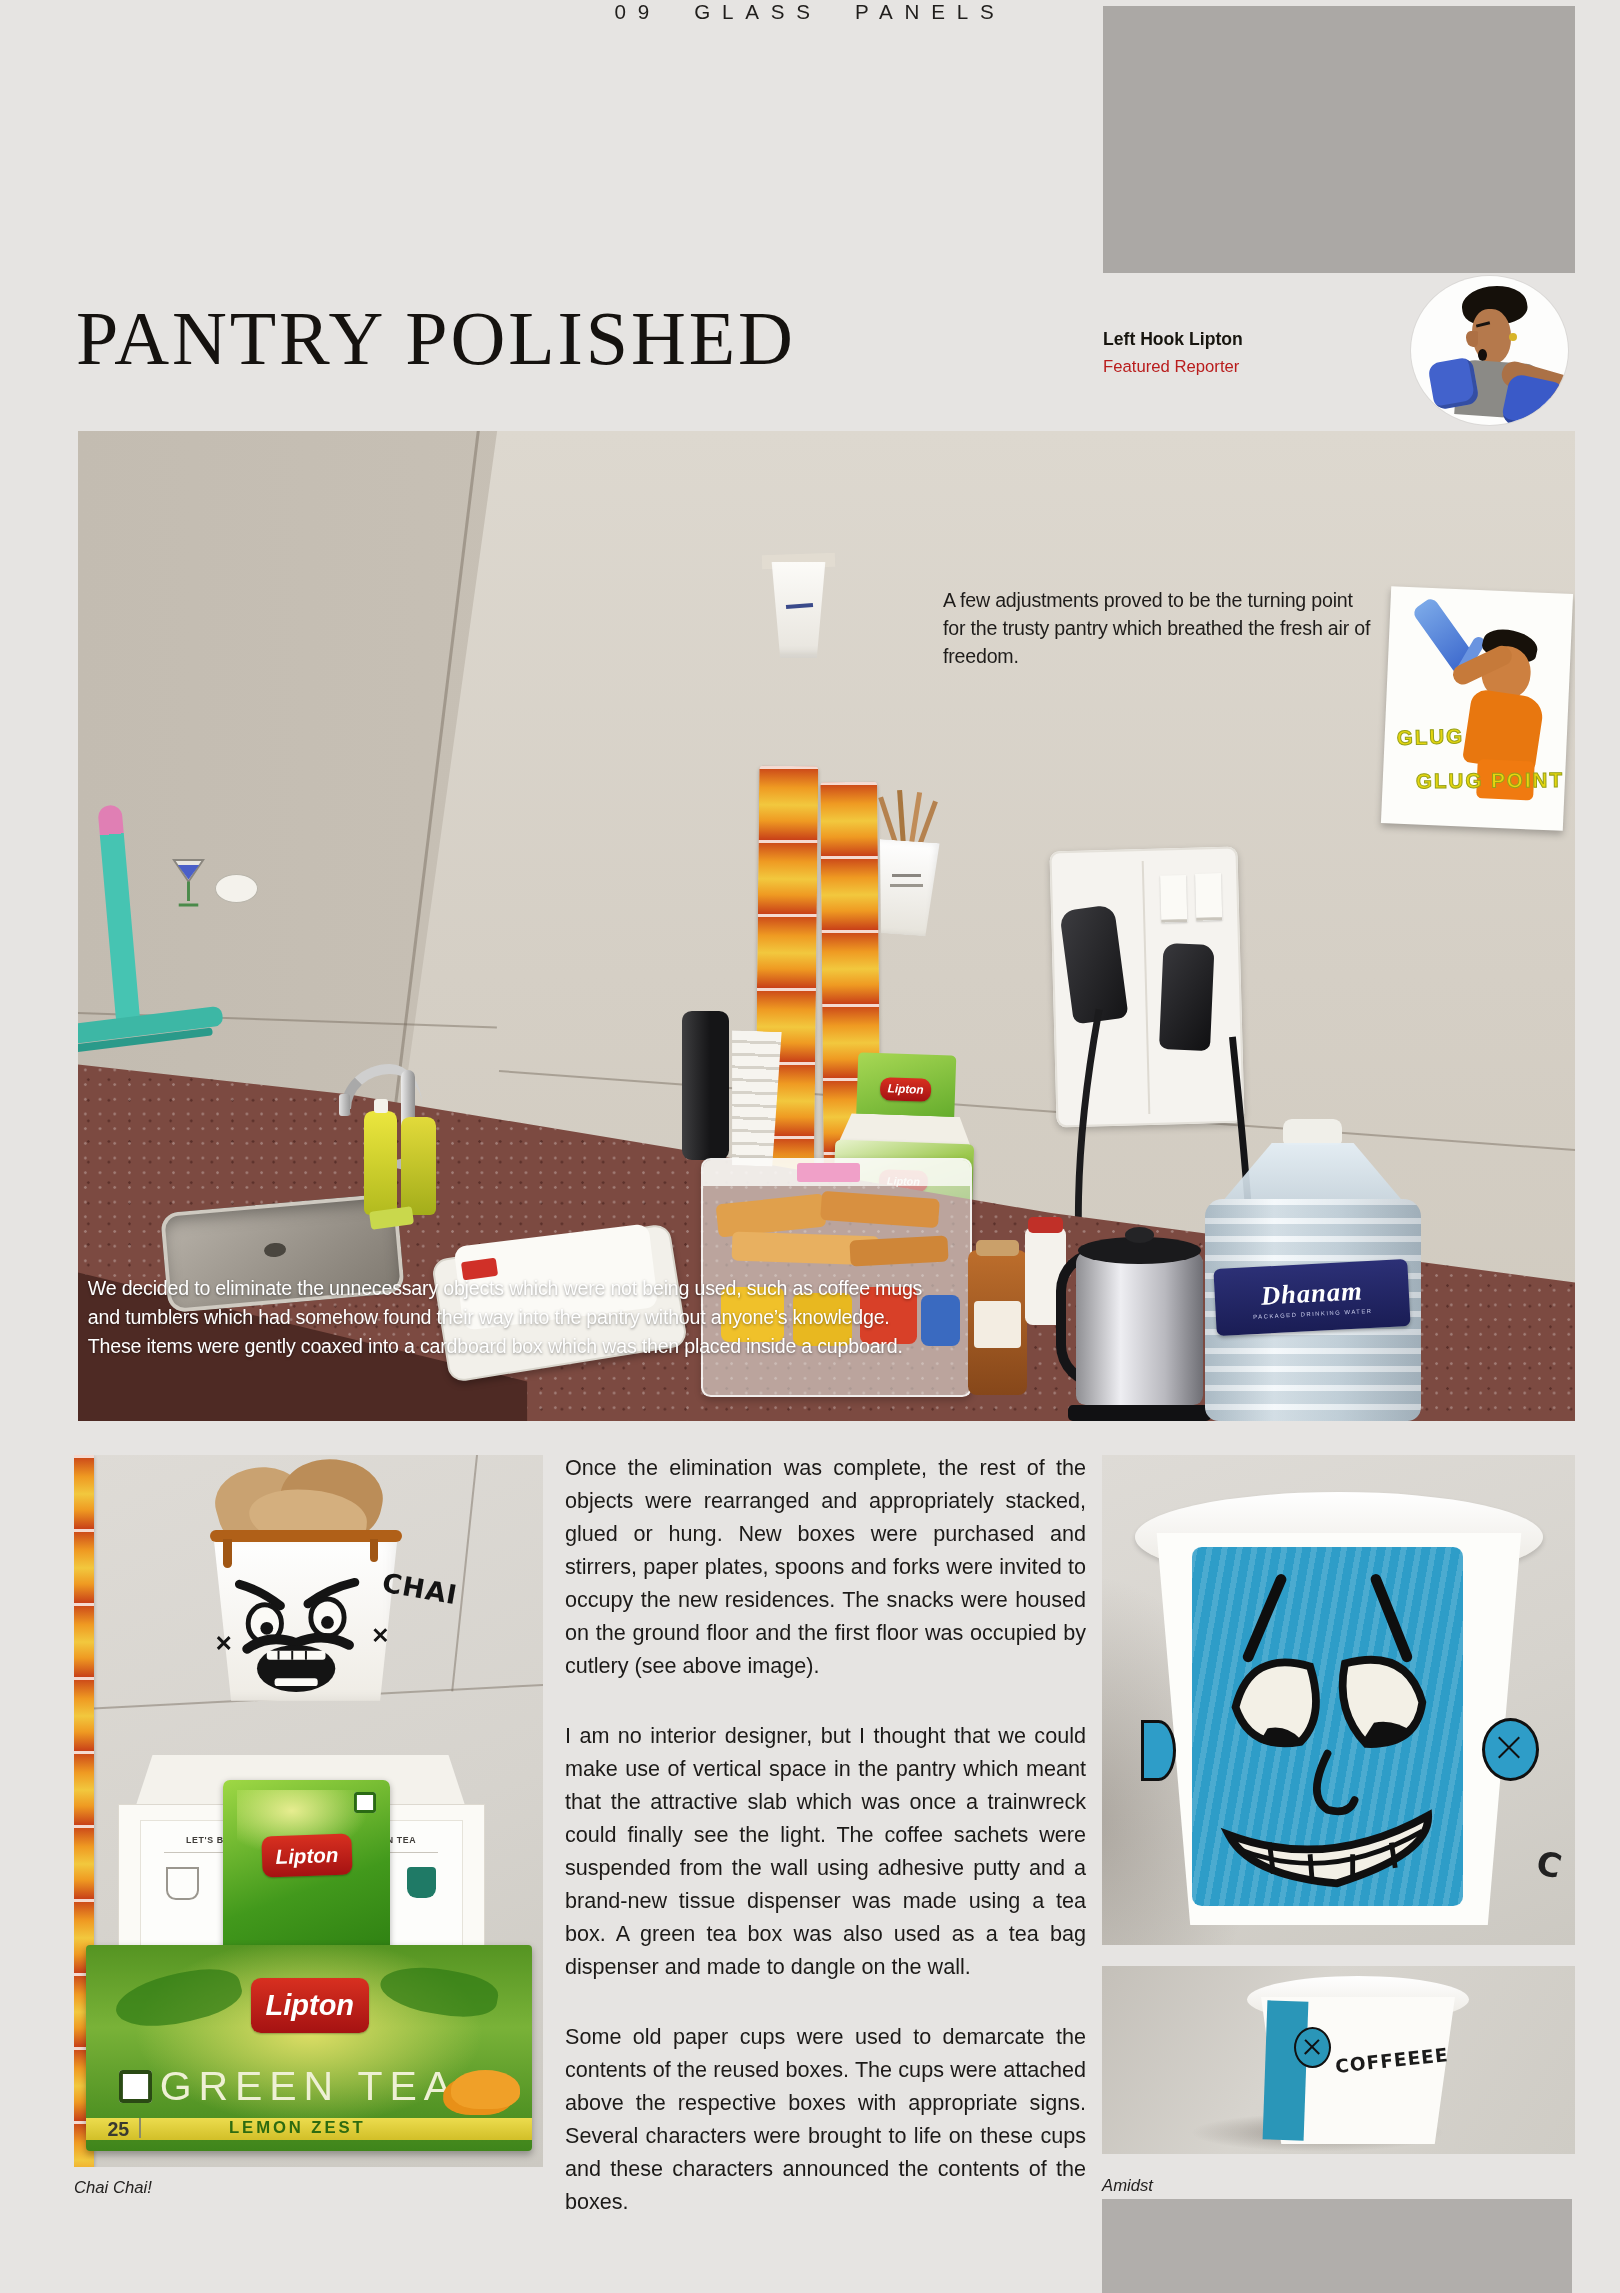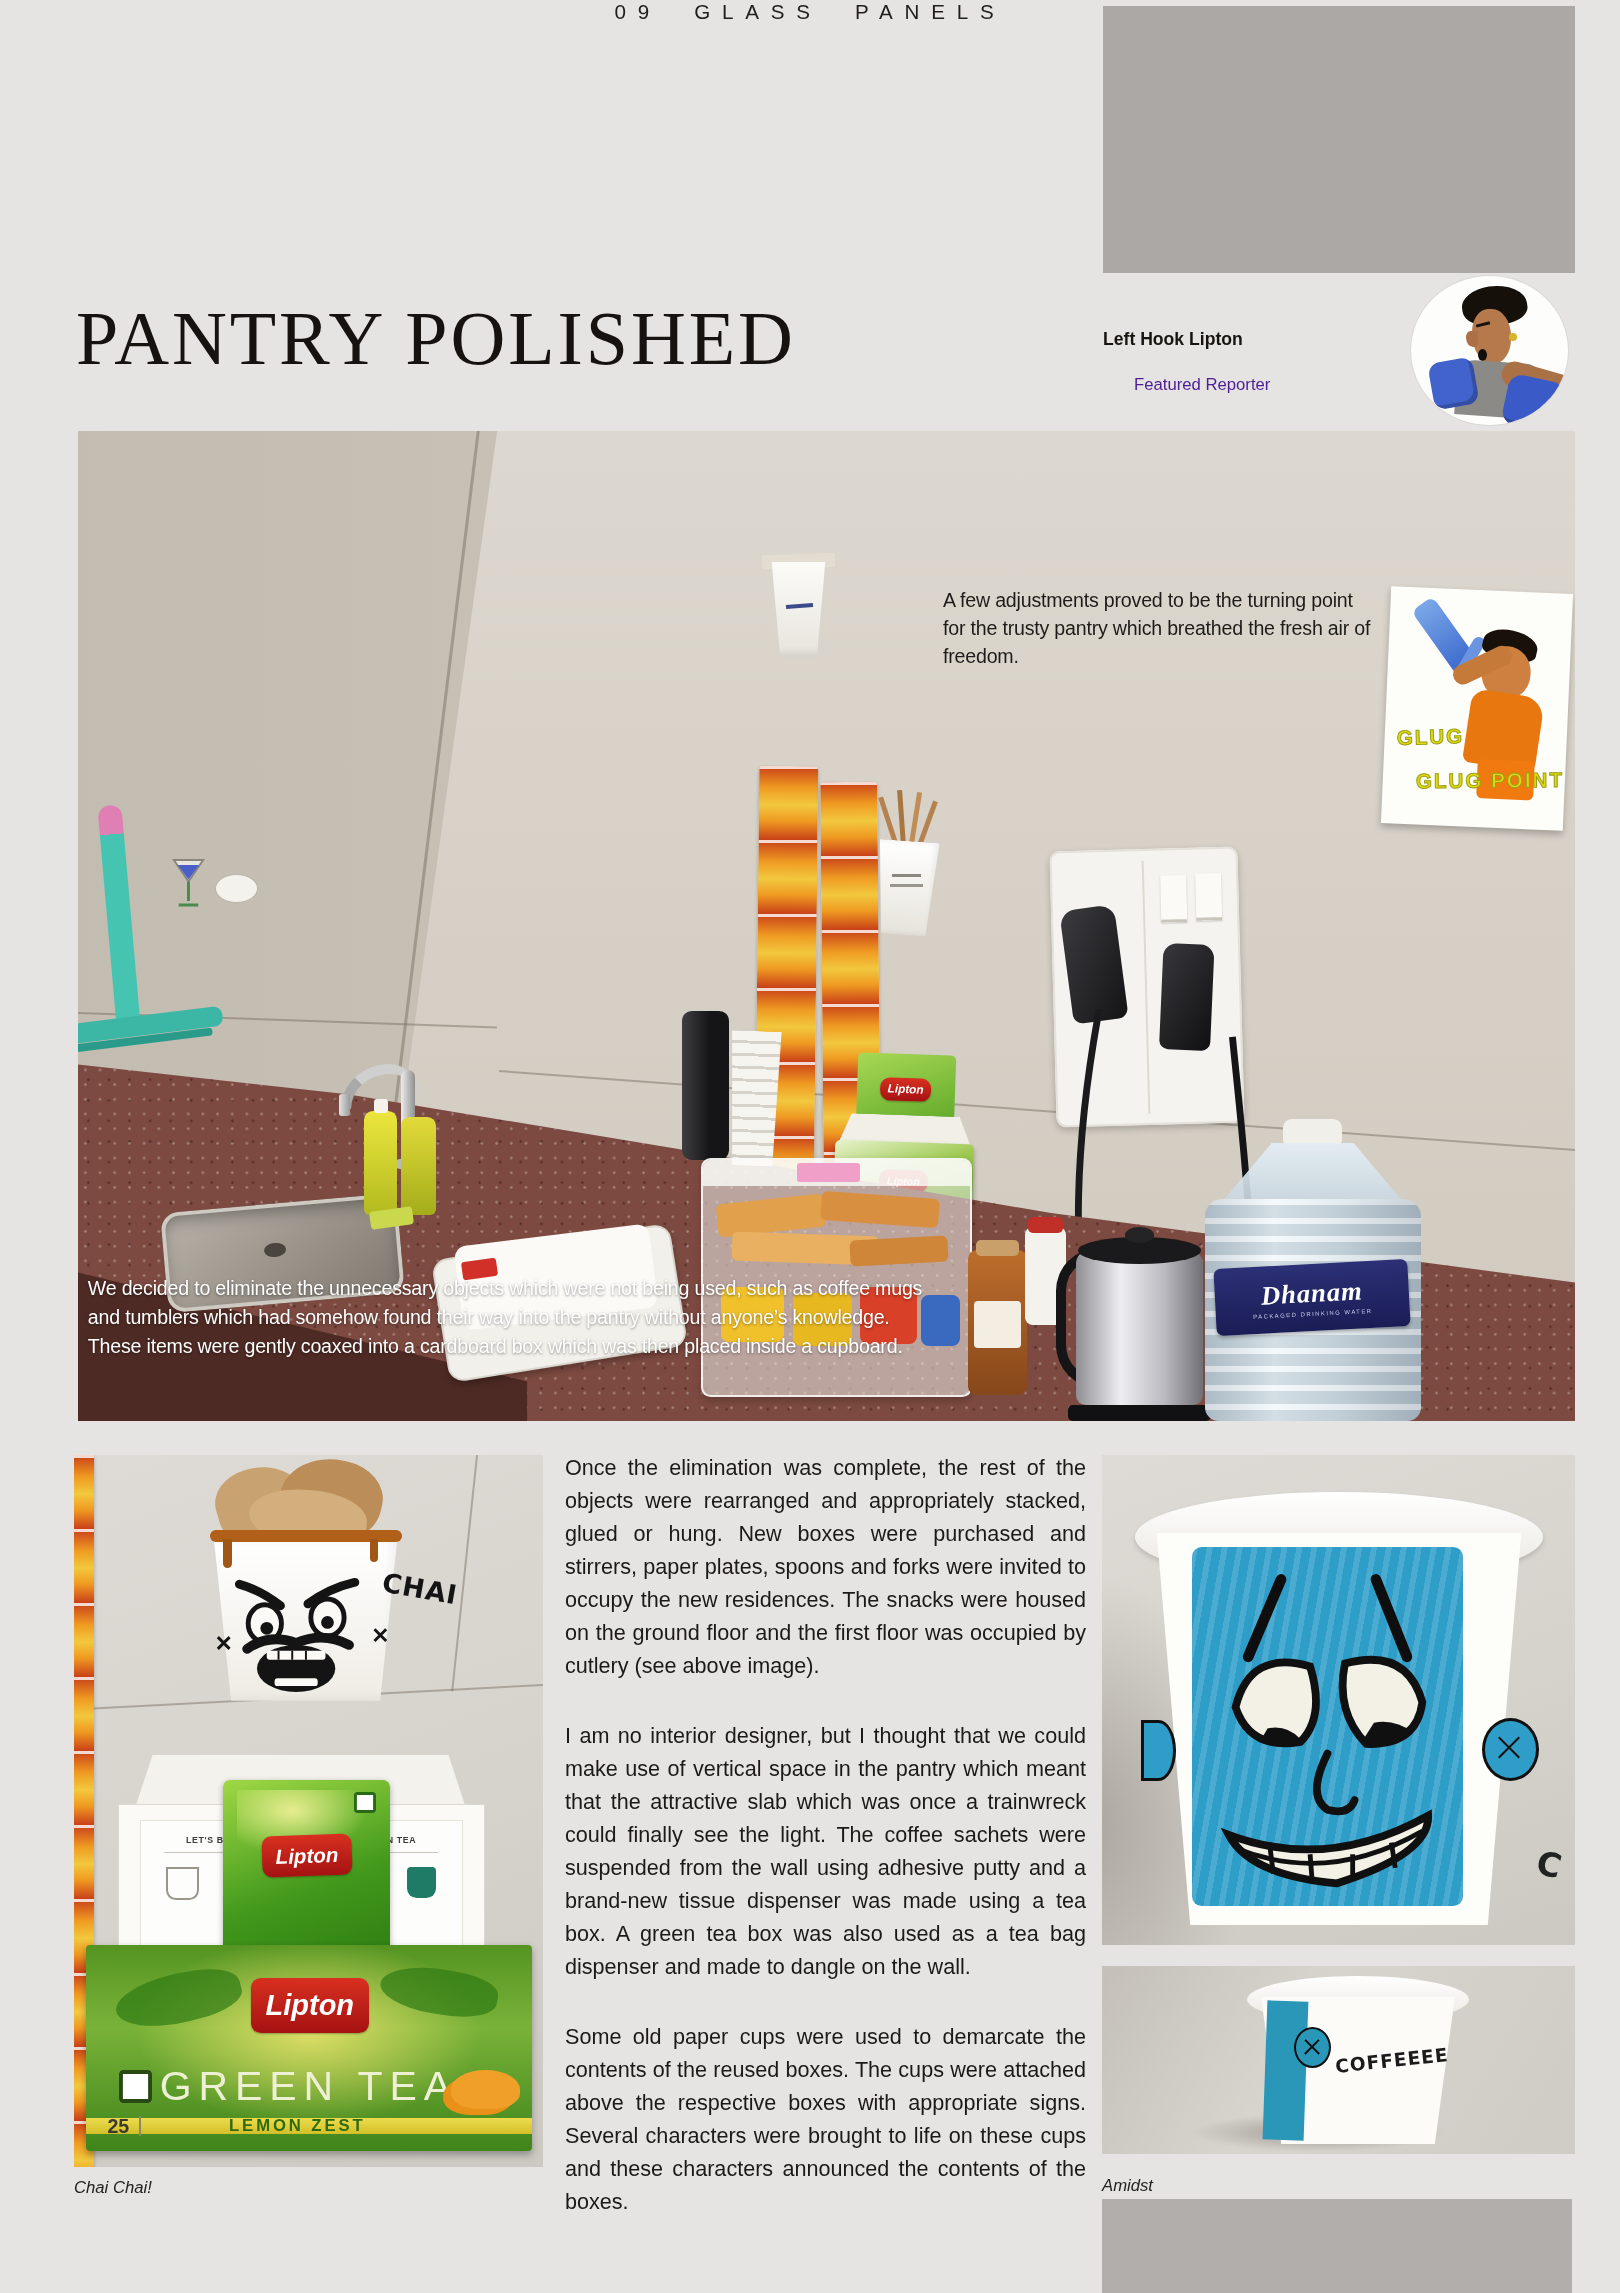--- a/index.html
+++ b/index.html
@@ -32,21 +32,21 @@
 </head>
 <body>
 
 <div class="abs" style="left:0;right:0;top:143;text-align:center;font-size:20.6px;letter-spacing:11.8px;word-spacing:15.7px;font-weight:500;color:#201e1c;">09 GLASS PANELS</div>
 
 <div class="grayblock" style="left:1103px;top:5.9px;width:472px;height:267px;"></div>
 
 <div class="abs" style="left:76px;top:300px;font-family:'Liberation Serif',serif;font-size:76px;line-height:1;letter-spacing:2.9px;color:#15120f;">PANTRY POLISHED</div>
 
 <div class="abs" style="left:1103px;top:329px;font-size:17.6px;font-weight:bold;color:#17150f;">Left Hook Lipton</div>
-<div class="abs" style="left:1103px;top:375px;font-size:16.7px;color:#4c1d95;margin-left:31px;">Featured Reporter</div>
+<div class="abs" style="left:1103px;top:357px;font-size:16.7px;color:#b91c1c;">Featured Reporter</div>
 
 <div class="abs" style="left:1411px;top:276px;width:157px;height:149px;border-radius:50%;background:#fdfdfc;overflow:hidden;box-shadow:0 0 0 1px rgba(0,0,0,.05);">
   <div class="abs" style="left:51px;top:9.8px;width:65px;height:39px;background:#15100a;border-radius:50% 60% 40% 50%;transform:rotate(-8deg);"></div>
   <div class="abs" style="left:61px;top:33px;width:39px;height:55px;background:#b5794c;border-radius:42% 50% 46% 56%;"></div>
   <div class="abs" style="left:55px;top:55px;width:11.8px;height:15.7px;background:#ad7044;border-radius:40% 10% 30% 60%;"></div>
   <div class="abs" style="left:65px;top:47px;width:13.7px;height:2.9px;background:#171310;transform:rotate(-14deg);"></div>
   <div class="abs" style="left:67px;top:73px;width:8.8px;height:11.8px;background:#140f0c;border-radius:50%;"></div>
   <div class="abs" style="left:98px;top:57px;width:7.8px;height:7.8px;background:#d8b428;border-radius:50%;"></div>
   <div class="abs" style="left:45px;top:86px;width:86px;height:55px;background:#8b8a86;border-radius:17.6px 17.6px 0 0;transform:rotate(4deg);"></div>
   <div class="abs" style="left:90px;top:92px;width:73px;height:25.5px;background:#ab7146;border-radius:12.7px;transform:rotate(16deg);"></div>
@@ -255,21 +255,21 @@
   <div class="abs" style="left:11.8px;top:490px;width:446px;height:206px;border-radius:3.9px;overflow:hidden;
        background:radial-gradient(ellipse at 50% 42%,rgba(240,230,110,.85),rgba(240,230,110,0) 55%),linear-gradient(180deg,#559422 0%,#79b238 40%,#3f851b 100%);box-shadow:0 3.9px 7.8px rgba(0,0,0,.3);">
     <div class="abs" style="left:29px;top:29px;width:127px;height:49px;background:#2f7a14;border-radius:50% 50% 40% 60%;transform:rotate(-14deg);opacity:.7;"></div>
     <div class="abs" style="left:294px;top:23.5px;width:118px;height:45px;background:#2f7a14;border-radius:60% 40% 50% 50%;transform:rotate(10deg);opacity:.7;"></div>
     <div class="lipton-logo abs" style="left:165px;top:33px;width:118px;height:55px;font-size:29px;">
       <span>Lipton</span>
     </div>
     <div class="abs" style="left:0;top:118px;width:100%;text-align:center;font-size:41px;letter-spacing:6.9px;color:#eef0d4;font-weight:400;">GREEN TEA</div>
     <div class="abs" style="left:33px;top:125px;width:33px;height:33px;background:#fff;border-radius:3.9px;box-shadow:inset 0 0 0 3.9px #2a4a14;"></div>
     <div class="abs" style="left:365px;top:125px;width:69px;height:39px;background:#f0a028;border-radius:50% 50% 40% 40%;box-shadow:-7.8px 5.9px 0 #e89018;"></div>
-    <div class="abs" style="left:0;top:173px;width:100%;height:16px;background:linear-gradient(#ecdc4e,#d2bf28);display:flex;align-items:center;">
+    <div class="abs" style="left:0;top:173px;width:100%;height:22px;background:linear-gradient(#ecdc4e,#d2bf28);display:flex;">
       <span style="margin-left:21.6px;font-size:19.6px;font-weight:bold;color:#3a3a30;">25</span>
       <span style="display:inline-block;width:2px;height:19.6px;background:#8a8a6a;margin:0 9.8px;"></span>
       <span style="flex:1;text-align:center;font-size:16.7px;font-weight:bold;letter-spacing:2.9px;color:#2e6b10;margin-right:88px;">LEMON ZEST</span>
     </div>
   </div>
 </div>
 <div class="caption" style="left:74px;top:2178px;width:469px;">Chai Chai!</div>
 
 <div class="abs" style="left:565px;top:1451px;width:521px;">
   <p class="storyp justify">Once the elimination was complete, the rest of the objects were rearranged and appropriately stacked, glued or hung. New boxes were purchased and stirrers, paper plates, spoons and forks were invited to occupy the new residences. The snacks were housed on the ground floor and the first floor was occupied by cutlery (see above image).</p>

